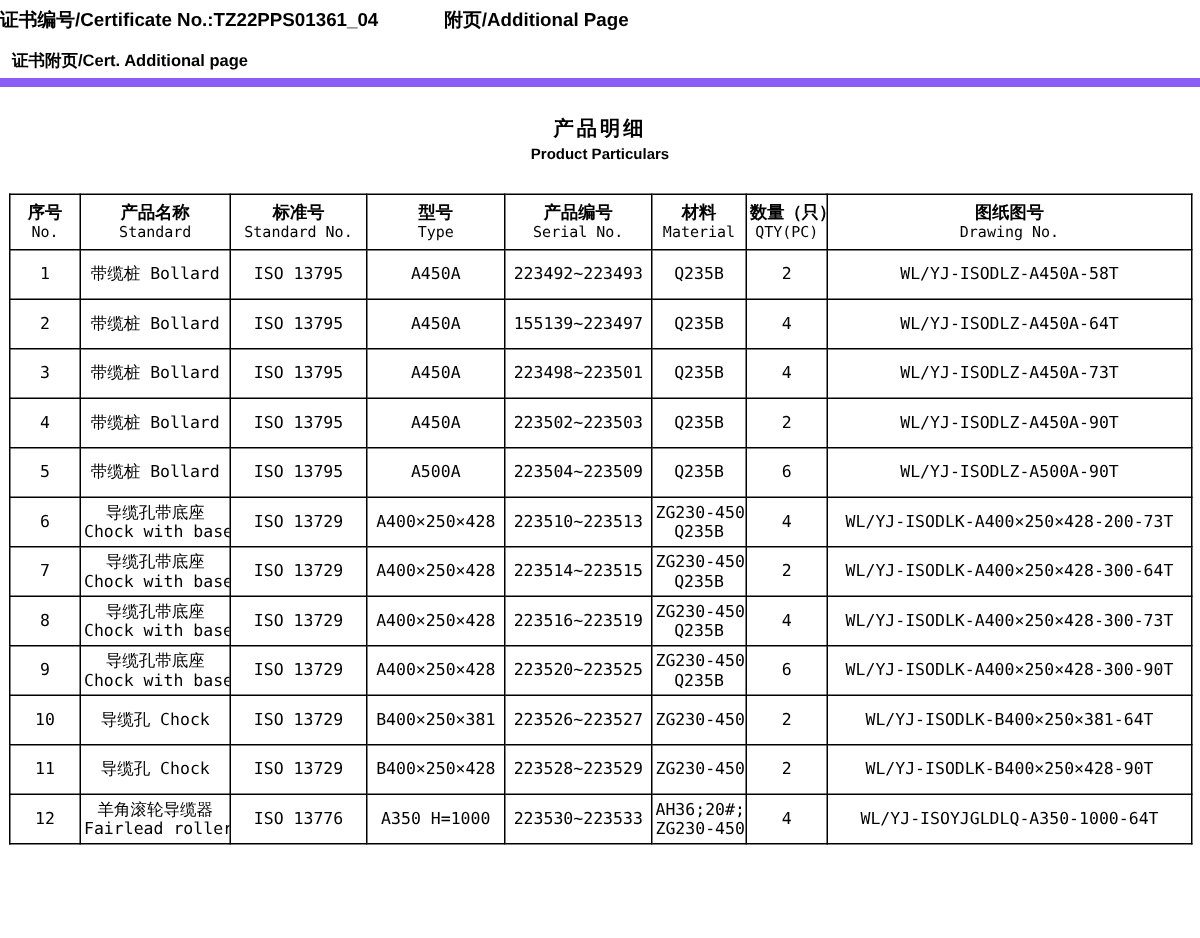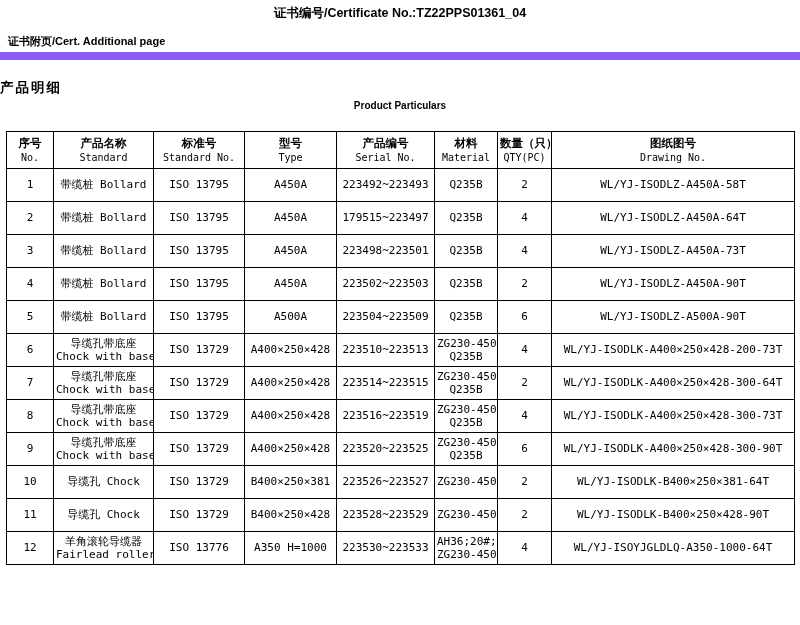--- a/index.html
+++ b/index.html
@@ -3,30 +3,30 @@
 <meta charset="utf-8">
 <style>
   html,body{margin:0;padding:0;}
   body{
     width:800px;height:625px;
     background:#ffffff;color:#000;
     font-family:"Liberation Sans","DejaVu Sans",sans-serif;
     overflow:hidden;position:relative;
   }
   .top-header{
-    display:flex;justify-content:center;align-items:baseline;gap:44px;
+    display:flex;align-items:baseline;gap:44px;
     font-weight:bold;font-size:12.5px;
     padding-top:5px;
   }
   .subheader-wrap{
-    border-bottom:8px solid #8b5cf6;
+    border-bottom:6px solid #8b5cf6;
     padding:9px 0 3px 8px;
   }
   .subheader{font-weight:bold;font-size:11px;}
-  .title-cn{font-weight:bold;font-size:13.5px;margin-top:19px;letter-spacing:2px;}
+  .title-cn{text-align:center;font-weight:bold;font-size:13.5px;margin-top:19px;letter-spacing:2px;}
   .title-en{text-align:center;font-weight:bold;font-size:10px;margin-top:3px;}
   table.particulars{
     border-collapse:collapse;table-layout:fixed;
     width:788px;margin:20px 0 0 6px;
     font-family:"DejaVu Sans Mono","Liberation Mono",monospace;
     font-size:11px;
   }
   .particulars th,.particulars td{
     border:1px solid #000;
     text-align:center;vertical-align:middle;
@@ -36,20 +36,21 @@
   .hcn{font-size:11.5px;line-height:15px;}
   .hen{font-size:10px;line-height:13px;font-weight:normal;}
   .particulars tbody td{height:30px;line-height:13.5px;}
   .stack div{line-height:13.5px;}
 </style>
 </head>
 <body>
 
 <div class="top-header">
   <span>证书编号/Certificate No.:TZ22PPS01361_04</span>
+  <span>附页/Additional Page</span>
 </div>
 
 <div class="subheader-wrap">
   <span class="subheader">证书附页/Cert. Additional page</span>
 </div>
 
 <div class="title-cn">产品明细</div>
 <div class="title-en">Product Particulars</div>
 
 <table class="particulars">
@@ -118,21 +119,21 @@
   </tr>
 
   <tr>
     <td>2</td>
     <td class="stack">
       <div>带缆桩 Bollard</div>
       <div></div>
     </td>
     <td>ISO 13795</td>
     <td>A450A</td>
-    <td>179515~223497</td>
+    <td>155139~223497</td>
     <td class="stack">
       <div>Q235B</div>
       <div></div>
     </td>
     <td>4</td>
     <td>WL/YJ-ISODLZ-A450A-64T</td>
   </tr>
 
   <tr>
     <td>3</td>

